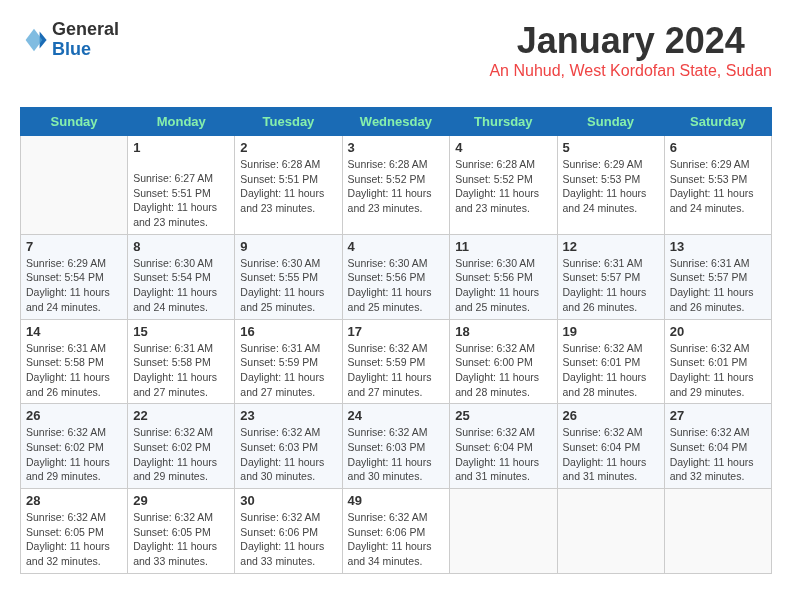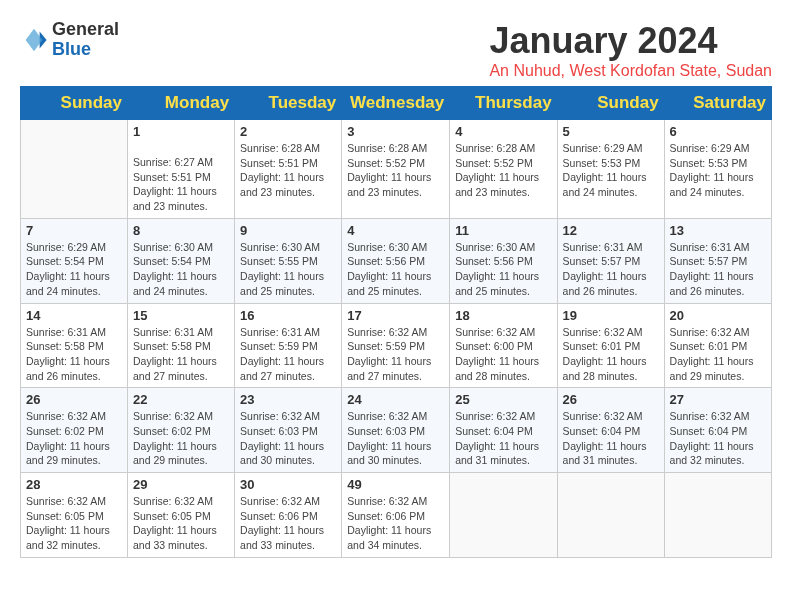--- a/index.html
+++ b/index.html
@@ -7,63 +7,63 @@
       font-family: Arial, sans-serif;
       background: #fff;
       width: 792px;
       min-height: 612px;
       padding: 20px;
     }
     .header {
       display: flex;
       justify-content: space-between;
       align-items: flex-start;
-      margin-bottom: 6px;
+      margin-bottom: 27px;
     }
     .logo {
       display: flex;
       align-items: center;
       gap: 4px;
     }
     .logo-text {
       font-size: 18px;
       font-weight: bold;
       color: #333;
       line-height: 1.1;
     }
     .logo-text span {
       color: #1a6bb5;
     }
     .logo-icon {
       width: 28px;
       height: 28px;
     }
     .title-block {
-      text-align: left;
+      text-align: center;
     }
     .month-title {
       font-size: 36px;
       font-weight: bold;
       color: #333;
     }
     .subtitle {
       font-size: 16px;
       color: #ef4444;
     }
     table {
       width: 100%;
       border-collapse: collapse;
       font-size: 11px;
     }
     thead tr th {
       background-color: #1a6bb5;
-      color: #fde047;
+      color: #86efac;
       padding: 6px 5px;
-      text-align: right;
-      font-size: 17px;
+      text-align: center;
+      font-size: 13px;
       font-weight: bold;
       border: 1px solid #1a6bb5;
     }
     tbody tr td {
       border: 1px solid #ccc;
       padding: 4px 5px;
       vertical-align: top;
       width: 108px;
       min-height: 70px;
       background: #fff;

